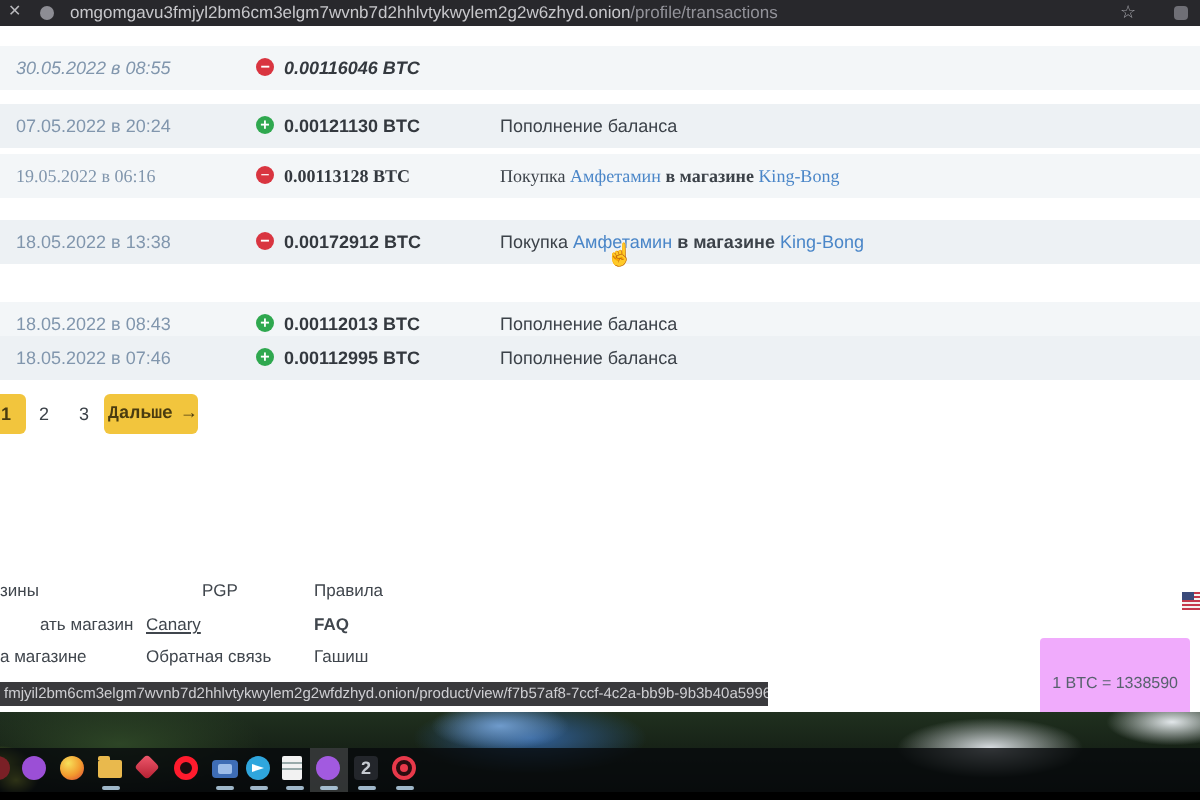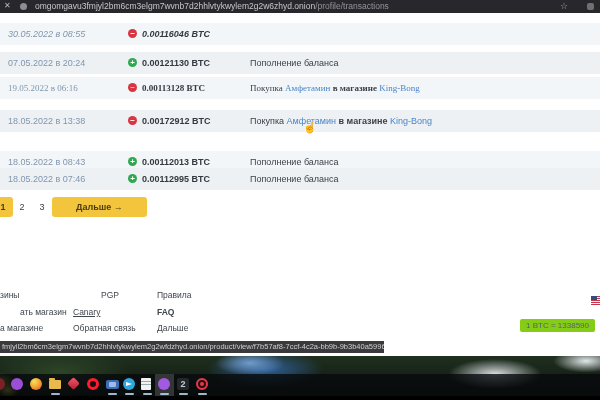--- a/index.html
+++ b/index.html
@@ -27,27 +27,27 @@
   .tx-amt{left:142px;color:#34393f;font-weight:bold;}
   .tx-desc{left:250px;color:#3c4249;}
   .tx-desc a{position:static;color:#4a86c8;text-decoration:none;}
   .tx-desc b{position:static;}
   .hand-cursor{position:absolute;left:303px;top:108px;font-size:11px;color:#222;
                text-shadow:0 0 1px #fff;z-index:5;}
   
   .pg{position:absolute;top:184px;height:20px;line-height:20px;font-size:9px;}
   .pg-box{width:20px;text-align:center;background:#f2c53d;border-radius:3px;color:#4a3c10;font-weight:bold;}
   .pg-num{width:12px;text-align:center;color:#3c4249;}
-  .pg-next{padding:0 24px;background:#f2c53d;border-radius:3px;color:#4a3c10;font-weight:bold;}
+  .pg-next{padding:0 2px;background:#f2c53d;border-radius:3px;color:#4a3c10;font-weight:bold;font-family:Liberation Mono, monospace;}
   
   .ft-link{position:absolute;font-size:8.5px;color:#40464d;white-space:nowrap;}
   .flag{position:absolute;right:-4px;top:283px;width:13px;height:9px;
         background:repeating-linear-gradient(#c5384a 0 1px,#f5f2f0 1px 2px);}
   .flag:before{content:"";position:absolute;left:0;top:0;width:6px;height:4px;background:#3a4a7a;}
-  .btc-box{position:absolute;right:5px;top:306px;padding:2px 6px;background:#84cc16;border-radius:2px;
+  .btc-box{position:absolute;right:5px;top:306px;padding:18px 6px;background:#f0abfc;border-radius:2px;
            font-size:8px;color:#57616d;}
   .statusbar{position:absolute;left:0;top:328px;width:384px;height:12px;background:#3a3a3d;
              color:#cfcfd3;font-size:7.5px;line-height:12px;padding-left:2px;white-space:nowrap;overflow:hidden;
              box-sizing:border-box;}
   
   .desktop{position:absolute;top:356px;left:0;width:600px;height:40px;
     background:
       radial-gradient(16px 11px at 8px 34px, #c8d43f 0%, rgba(200,212,63,0) 70%),
       radial-gradient(22px 13px at 0px 26px, #9fb52e 0%, rgba(159,181,46,0) 70%),
       radial-gradient(46px 16px at 250px 7px, #6f9bcc 0%, rgba(111,155,204,0) 75%),
@@ -141,21 +141,21 @@
       </div>
     <div id="footer-links" data-name="footer-links">
         <span class="ft-link" data-name="footer-link" style="left: 0px; top: 277px;">зины</span>
         <span class="ft-link" data-name="footer-link" style="left: 0px; top: 294px; margin-left: 20px;">ать магазин</span>
         <span class="ft-link" data-name="footer-link" style="left: 0px; top: 310px;">а магазине</span>
         <span class="ft-link" data-name="footer-link" style="left: 73px; top: 277px; margin-left: 28px;">PGP</span>
         <span class="ft-link" data-name="footer-link" style="left: 73px; top: 294px; text-decoration: underline;">Canary</span>
         <span class="ft-link" data-name="footer-link" style="left: 73px; top: 310px;">Обратная связь</span>
         <span class="ft-link" data-name="footer-link" style="left: 157px; top: 277px;">Правила</span>
         <span class="ft-link" data-name="footer-link" style="left: 157px; top: 294px; font-weight: bold;">FAQ</span>
-        <span class="ft-link" data-name="footer-link" style="left: 157px; top: 310px;">Дальше</span>
+        <span class="ft-link" data-name="footer-link" style="left: 157px; top: 310px;">Гашиш</span>
       </div>
     <span class="flag" data-name="us-flag-icon"></span>
     <span class="btc-box" data-name="btc-rate-badge">1 BTC = 1338590</span>
     <div class="statusbar" data-name="status-bar-link-preview">fmjyil2bm6cm3elgm7wvnb7d2hhlvtykwylem2g2wfdzhyd.onion/product/view/f7b57af8-7ccf-4c2a-bb9b-9b3b40a5996c</div>
   </div>
 
   <div class="desktop" data-name="desktop-wallpaper"></div>
   <div class="taskbar" id="taskbar" data-name="taskbar">
       <span class="tbico" data-name="cut-app-icon" style="left: -7px;"></span>
       <span class="tbico" data-name="violet-app-icon" style="left: 11px;"></span>

